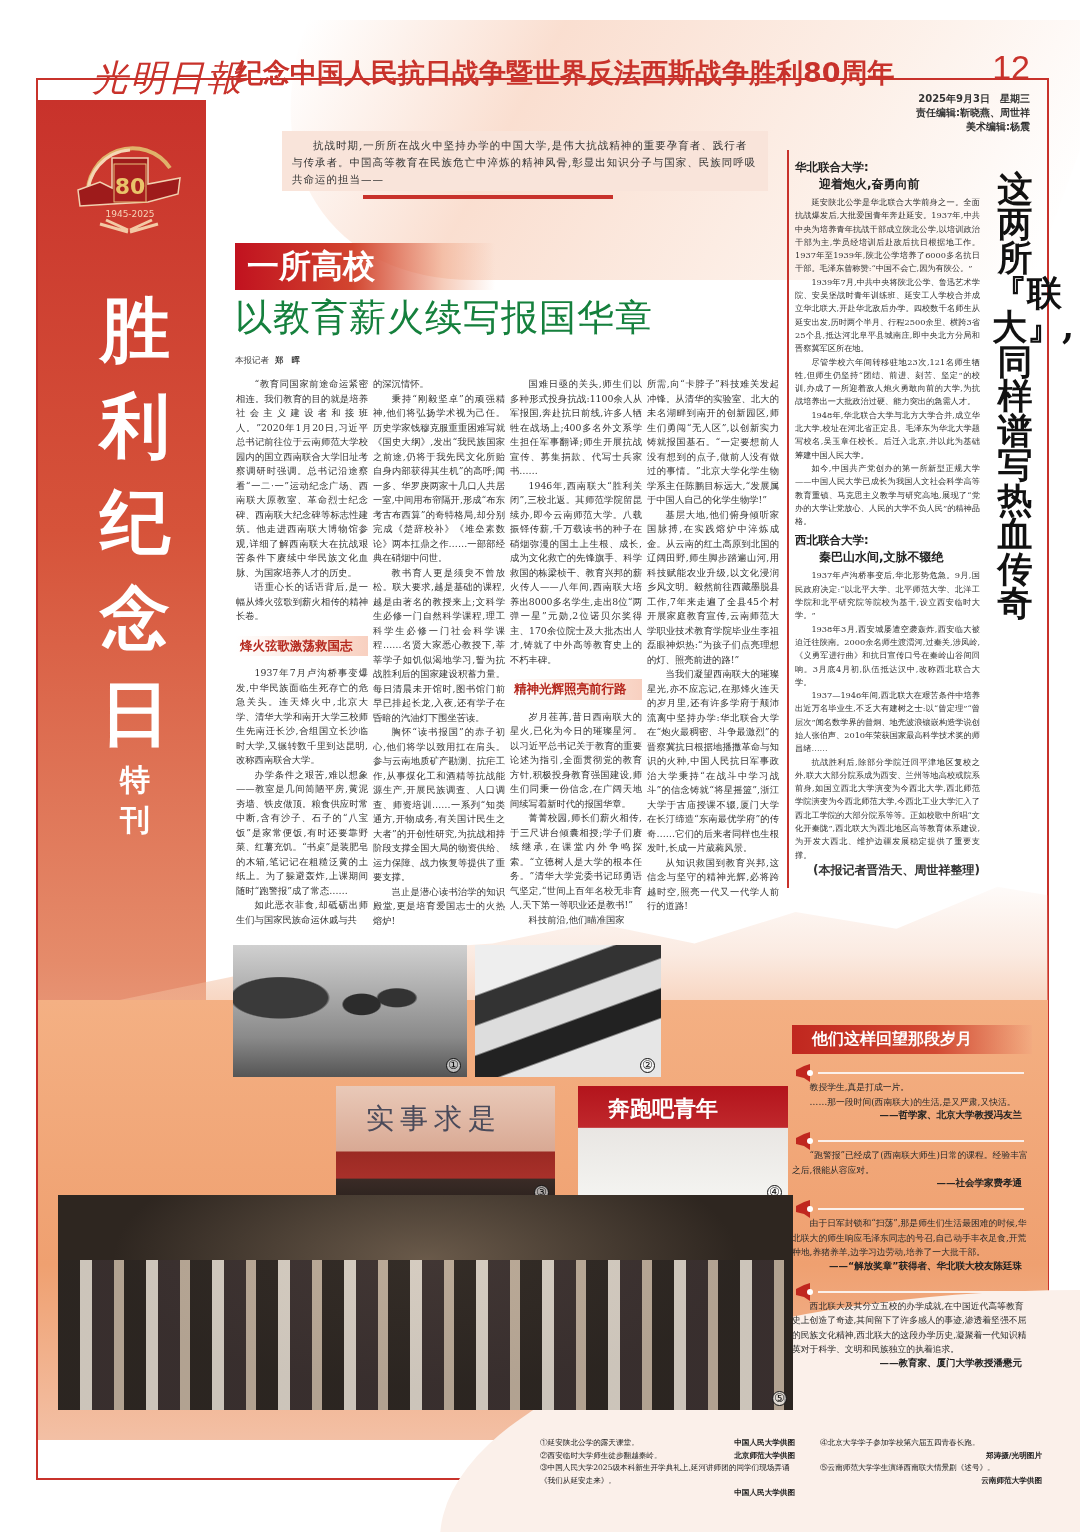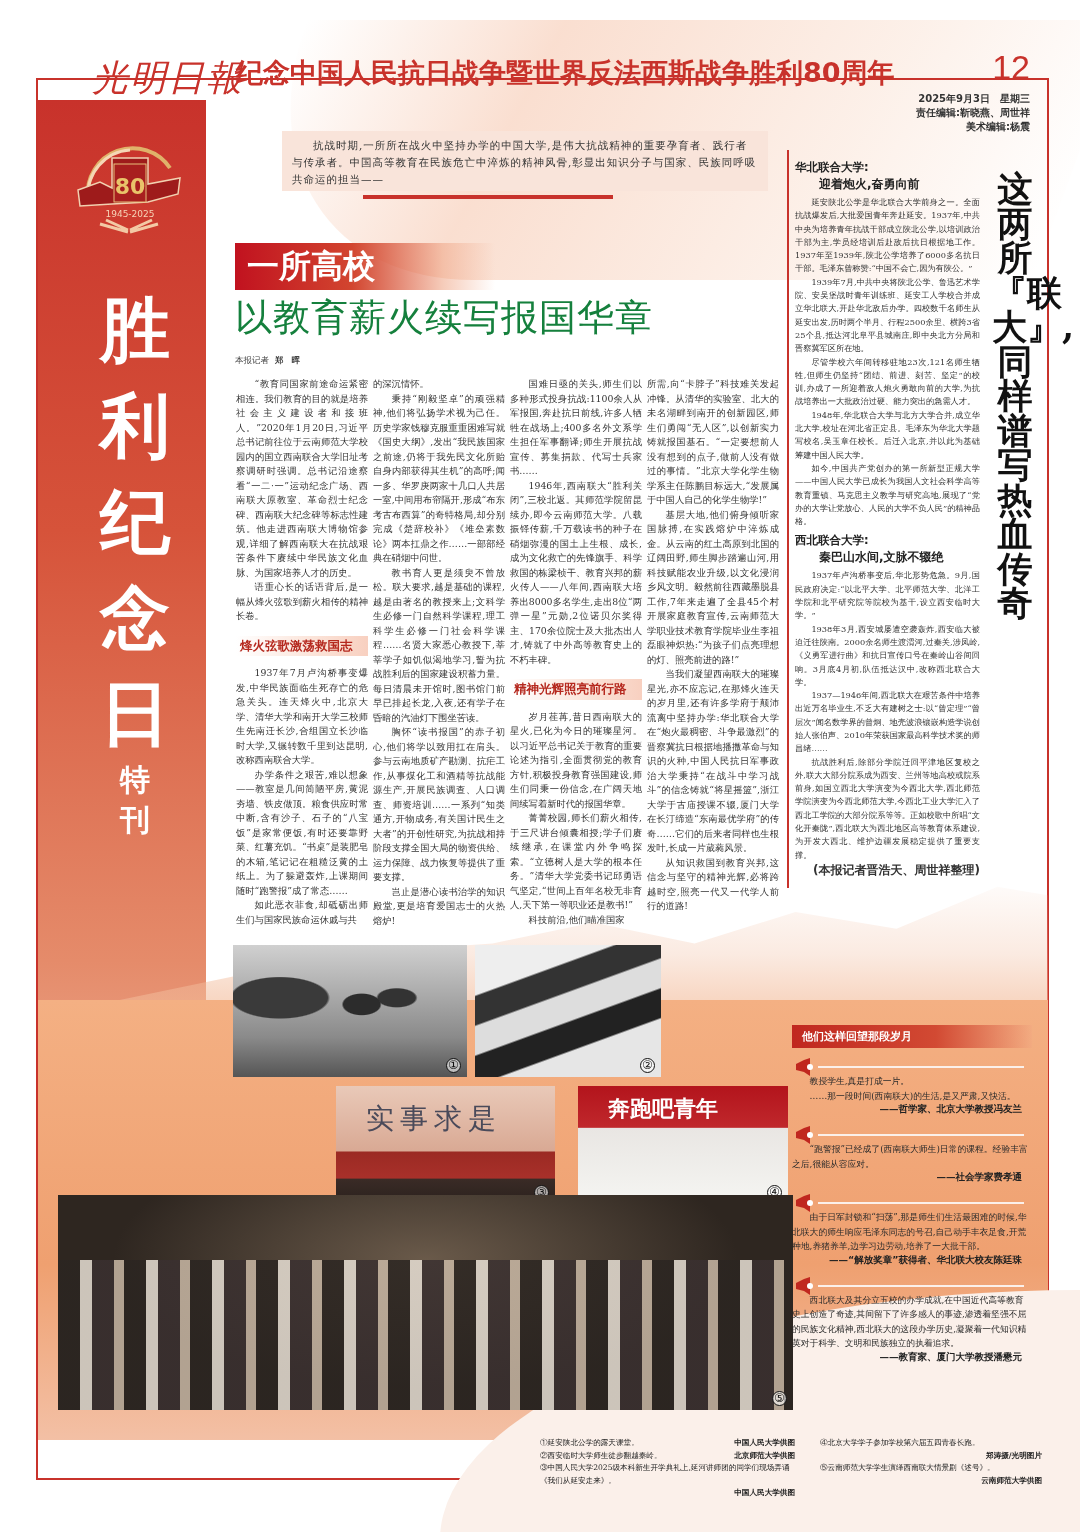--- a/index.html
+++ b/index.html
@@ -73,21 +73,21 @@
   .photo5 .crowd { position: absolute; left: 0; right: 0; bottom: 0; height: 150px;
     background: repeating-linear-gradient(90deg, #2b2521 0 22px, #e8e0d5 22px 34px, #3a3030 34px 56px, #c9b8a5 56px 66px); opacity: 0.85; }
 
   .captions-left { position: absolute; left: 540px; top: 1437px; width: 255px; font-size: 7.6px; line-height: 12.5px; color: #222; }
   .captions-left .row { display: flex; justify-content: space-between; }
   .captions-left .credit { font-family: "DejaVu Sans", sans-serif; font-weight: bold; }
   .captions-right { position: absolute; left: 820px; top: 1437px; width: 222px; font-size: 7.6px; line-height: 12.5px; color: #222; }
   .captions-right .credit { text-align: right; font-family: "DejaVu Sans", sans-serif; font-weight: bold; }
 
   .quotes-box { position: absolute; left: 792px; top: 1025px; width: 240px; }
-  .quotes-title { font-family: "DejaVu Sans", sans-serif; font-weight: bold; color: #fff; font-size: 11px; padding: 4px 10px; background: linear-gradient(90deg, #c0271f 0%, #d24a33 60%, rgba(240,160,130,0.2) 100%); }
+  .quotes-title { font-family: "DejaVu Sans", sans-serif; font-weight: bold; color: #fff; font-size: 16px; padding: 4px 20px; background: linear-gradient(90deg, #c0271f 0%, #d24a33 60%, rgba(240,160,130,0.2) 100%); }
   .quote { position: relative; margin-top: 10px; padding-top: 16px; }
   .quote .mega { position: absolute; left: 2px; top: 0; width: 20px; height: 18px; }
   .quote .line { position: absolute; left: 26px; right: 8px; top: 8px; height: 2px; background: #fbf0ea; }
   .quote p { font-size: 8.8px; line-height: 14.5px; color: #2a2a2a; text-indent: 2em; }
   .quote .src { text-align: right; font-family: "DejaVu Sans", sans-serif; font-weight: bold; font-size: 9.5px; padding-right: 10px; }
 </style>
 </head>
 <body>
 
 <div class="bg-swoosh"></div>

